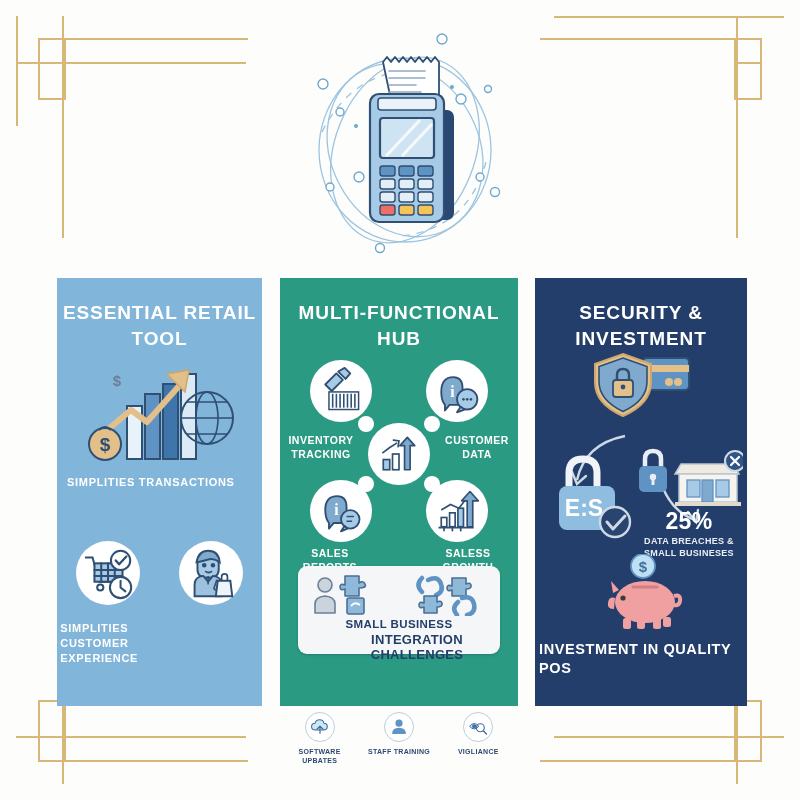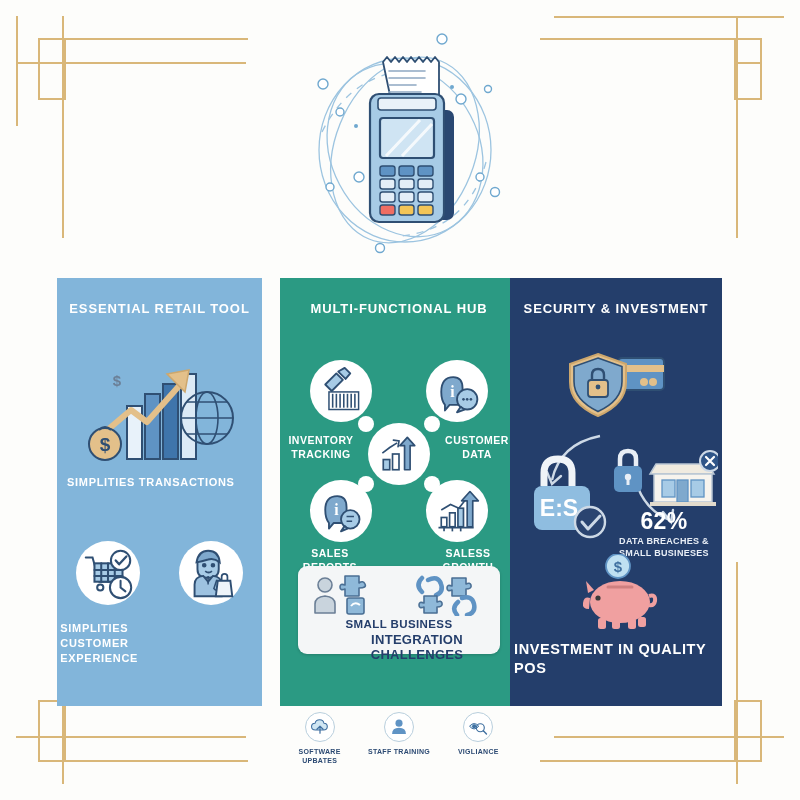--- a/index.html
+++ b/index.html
@@ -25,28 +25,28 @@
   .t-line1 { font-size: 25px; font-weight: 600; color: #2c4a73; letter-spacing: .2px; line-height: 1.22; }
   .t-line2 { font-size: 29px; font-weight: 800; color: #1f3b63; letter-spacing: .2px; line-height: 1.2; margin-top: 2px; }
   .t-line3 { font-size: 24px; font-weight: 600; color: #2c4a73; letter-spacing: .2px; line-height: 1.25; margin-top: 3px; }
 
   .hero { position: absolute; left: 290px; top: 22px; width: 230px; height: 250px; }
 
   
   .col { position: absolute; top: 278px; width: 205px; height: 428px; }
   .col1 { left: 57px;  background: #82b5da; }
   .col2 { left: 280px; background: #2b9a83; }
-  .col3 { left: 510px; background: #243e6b; }
+  .col3 { left: 535px; background: #243e6b; }
   .col3 { width: 212px; }
   .col2 { width: 238px; }
 
   .col-head {
     position: absolute; left: 0; right: 0; top: 22px;
     text-align: center; color: #ffffff;
-    font-size: 13px; font-weight: 700; letter-spacing: .9px; line-height: 1.35;
+    font-size: 19px; font-weight: 700; letter-spacing: .9px; line-height: 1.35;
     text-transform: uppercase;
   }
   .col1 .col-head { color: #ffffff; }
 
   .cap {
     text-align: left; color: #ffffff;
     font-size: 11px; font-weight: 700; letter-spacing: .7px; line-height: 1.35;
     text-transform: uppercase;
   }
 
@@ -414,21 +414,21 @@
 
         <rect x="20" y="56" width="56" height="44" rx="8" fill="#8fbde0"></rect>
         <path d="M30 56 v-13 q0 -14 14 -14 q14 0 14 14 v13" fill="none" stroke="#f0f4f8" stroke-width="7"></path>
         <text x="45" y="86" font-size="23" font-weight="700" fill="#ffffff" text-anchor="middle" font-family="Liberation Sans, sans-serif">E:S</text>
         <circle cx="76" cy="92" r="15" fill="#2a4470" stroke="#cdd9e6" stroke-width="2.4"></circle>
         <path d="M68 92 l6 7 l12 -13" fill="none" stroke="#cdd9e6" stroke-width="3" stroke-linecap="round" stroke-linejoin="round"></path>
       </svg>
     </div>
 
     <div class="c3-stat">
-      <div class="stat-num">62%</div>
+      <div class="stat-num">25%</div>
       <div class="stat-lbl">DATA BREACHES &amp; SMALL BUSINESES</div>
     </div>
 
     <div class="c3-piggy">
       <svg viewBox="0 0 92 80" width="92" height="80">
         <circle cx="46" cy="12" r="12" fill="#bfe0f2" stroke="#5f93c4" stroke-width="1.8"></circle>
         <text x="46" y="18" font-size="15" font-weight="700" fill="#3f6fa0" text-anchor="middle" font-family="Liberation Sans, sans-serif">$</text>
         <path d="M22 36 l-8 -9 l2 12 z" fill="#f0a0a0"></path>
         <ellipse cx="48" cy="48" rx="30" ry="21" fill="#f0a0a0"></ellipse>
         <path d="M18 44 q-6 -2 -7 5 q-1 6 6 6" fill="#f0a0a0"></path>

